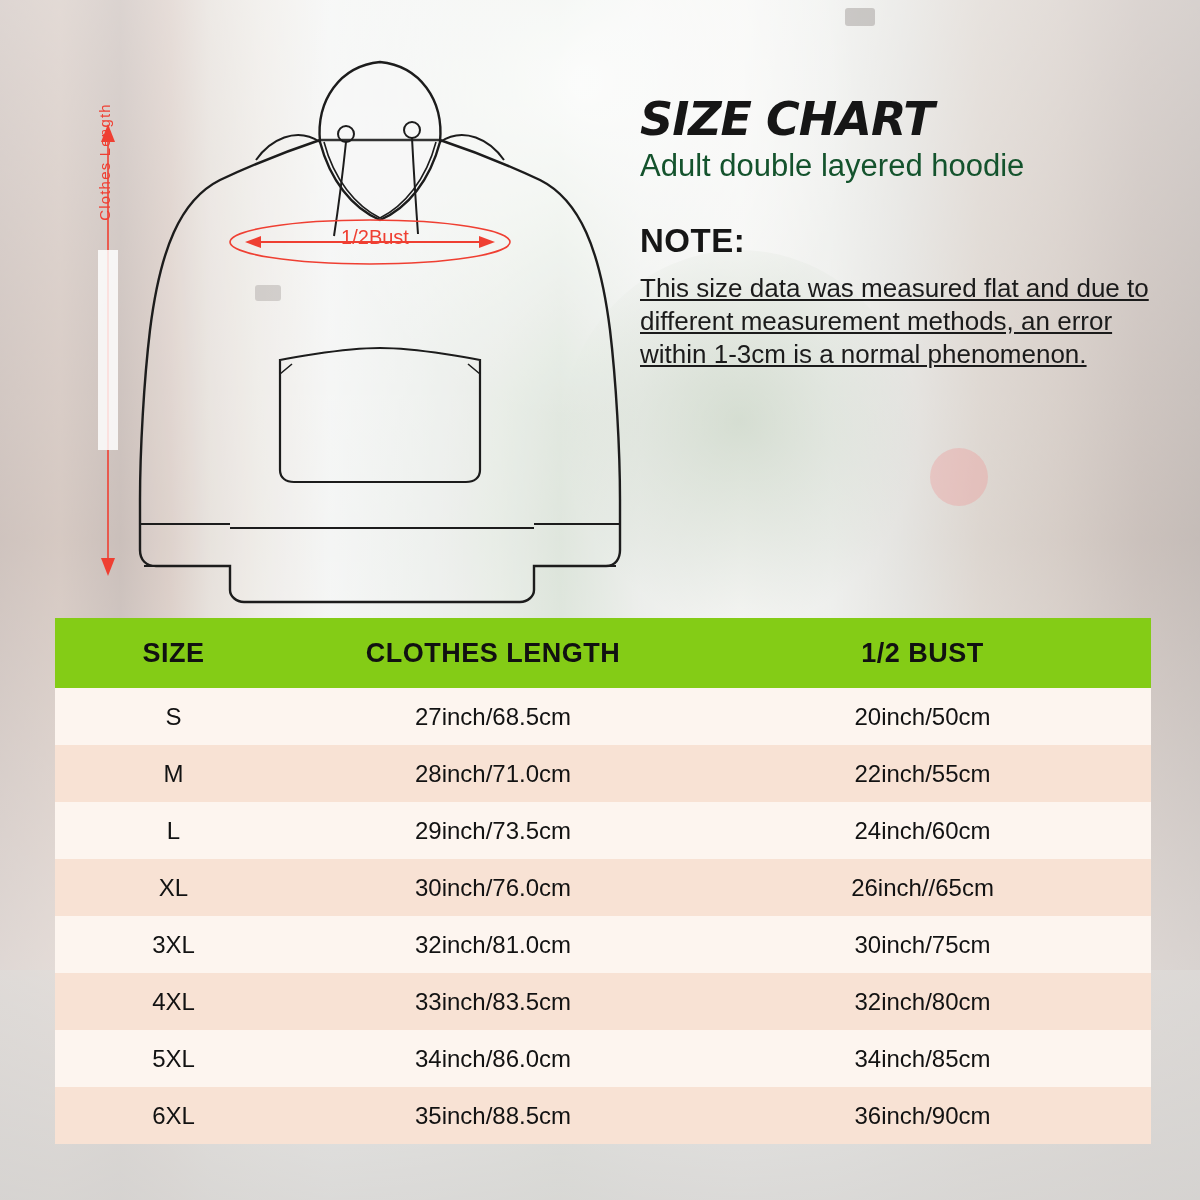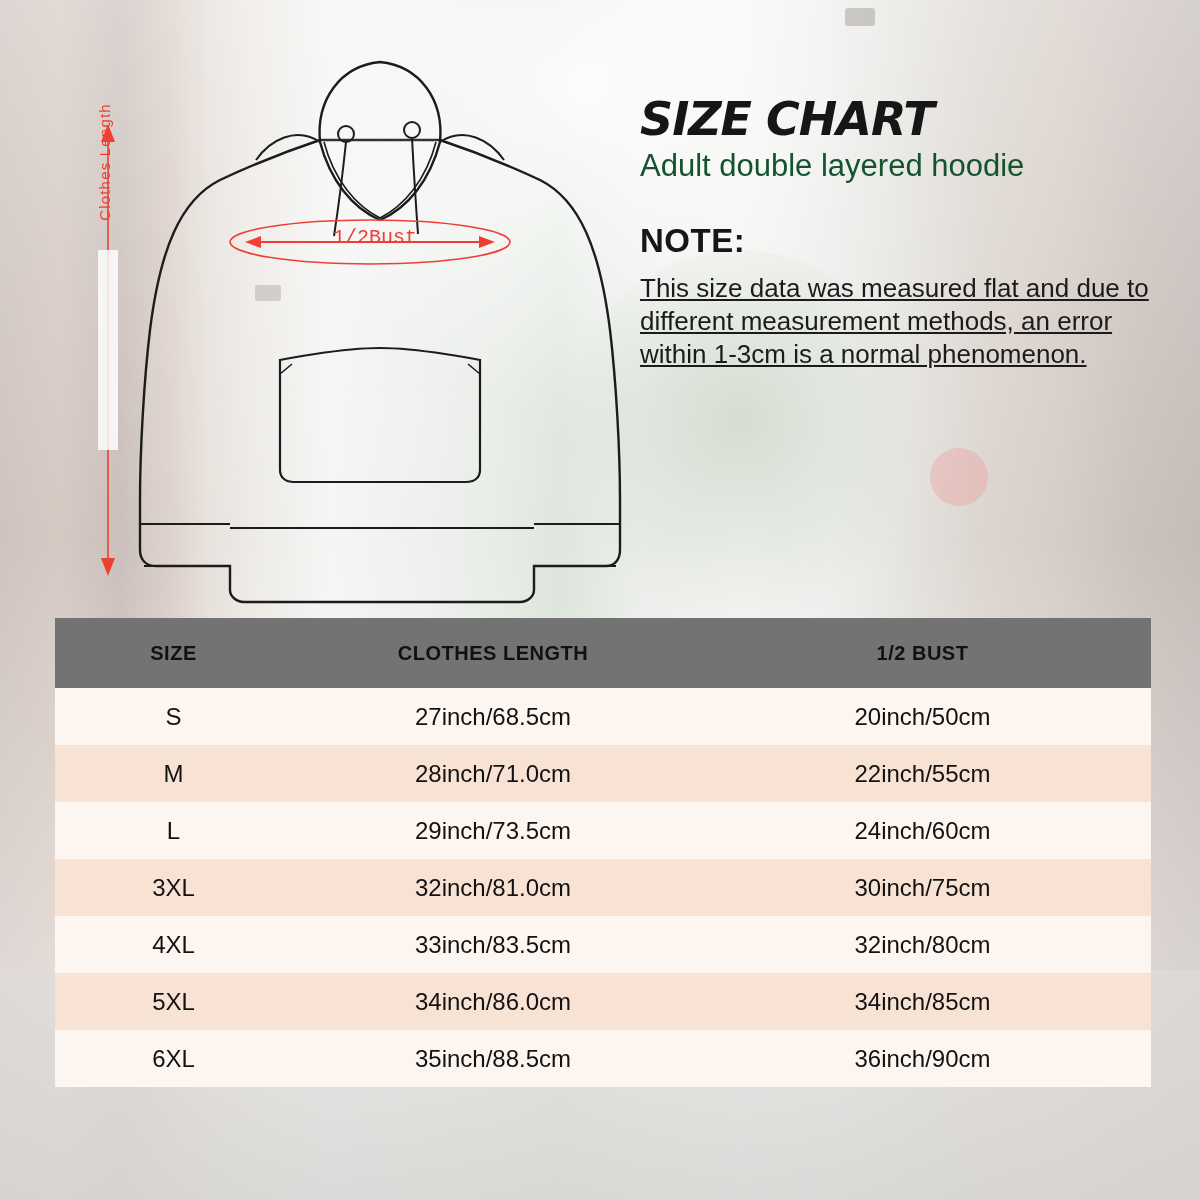--- a/index.html
+++ b/index.html
@@ -60,21 +60,21 @@
   .bg-lamp {
     position: absolute;
     background: rgba(70,60,55,0.45);
     border-radius: 3px;
   }
 
   
   .hoodie-wrap {
     position: absolute;
     left: 120px; top: 30px;
-    width: 520px; height: 570px; font-family: Liberation Mono, monospace;
+    width: 520px; height: 570px;
   }
   .hoodie-wrap svg { display: block; }
 
   
   .len-label {
     position: absolute;
     left: 96px;
     top: 252px;
     width: 180px;
     transform: rotate(-90deg);
@@ -139,23 +139,23 @@
     top: 618px;
     width: 1090px;
     border-collapse: collapse;
     table-layout: fixed;
   }
   .table th, .table td {
     text-align: center;
     color: #121212;
   }
   .table thead th {
-    background: #737373;
+    background: #84cc16;
     color: #111;
-    font-size: 20px;
+    font-size: 27px;
     font-weight: bold;
     letter-spacing: 0.5px;
     height: 68px;
     vertical-align: middle;
   }
   .table tbody td {
     height: 55px;
     font-size: 24px;
     vertical-align: middle;
   }
@@ -254,20 +254,25 @@
           <td class="cell-size">M</td>
           <td>28inch/71.0cm</td>
           <td>22inch/55cm</td>
         </tr>
         <tr>
           <td class="cell-size">L</td>
           <td>29inch/73.5cm</td>
           <td>24inch/60cm</td>
         </tr>
         <tr>
+          <td class="cell-size">XL</td>
+          <td>30inch/76.0cm</td>
+          <td>26inch//65cm</td>
+        </tr>
+        <tr>
           <td class="cell-size">3XL</td>
           <td>32inch/81.0cm</td>
           <td>30inch/75cm</td>
         </tr>
         <tr>
           <td class="cell-size">4XL</td>
           <td>33inch/83.5cm</td>
           <td>32inch/80cm</td>
         </tr>
         <tr>

